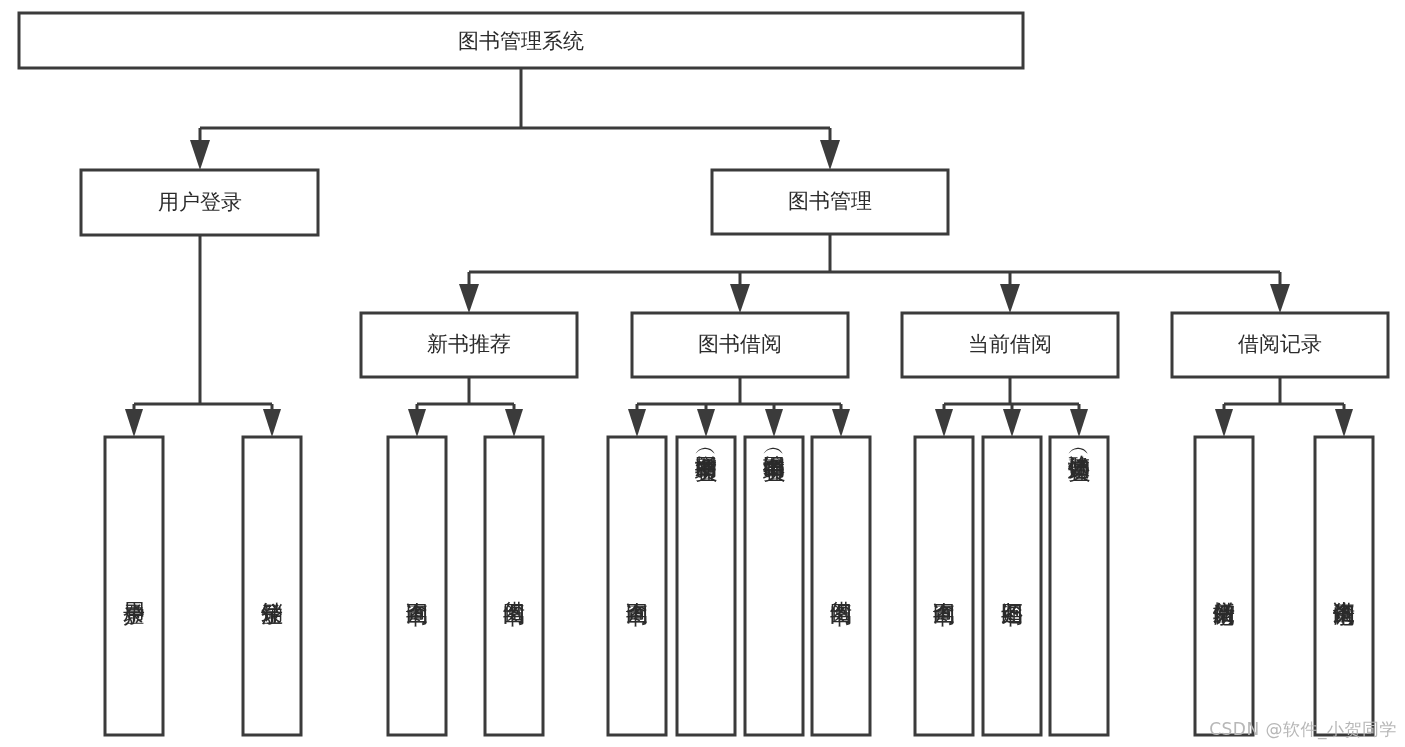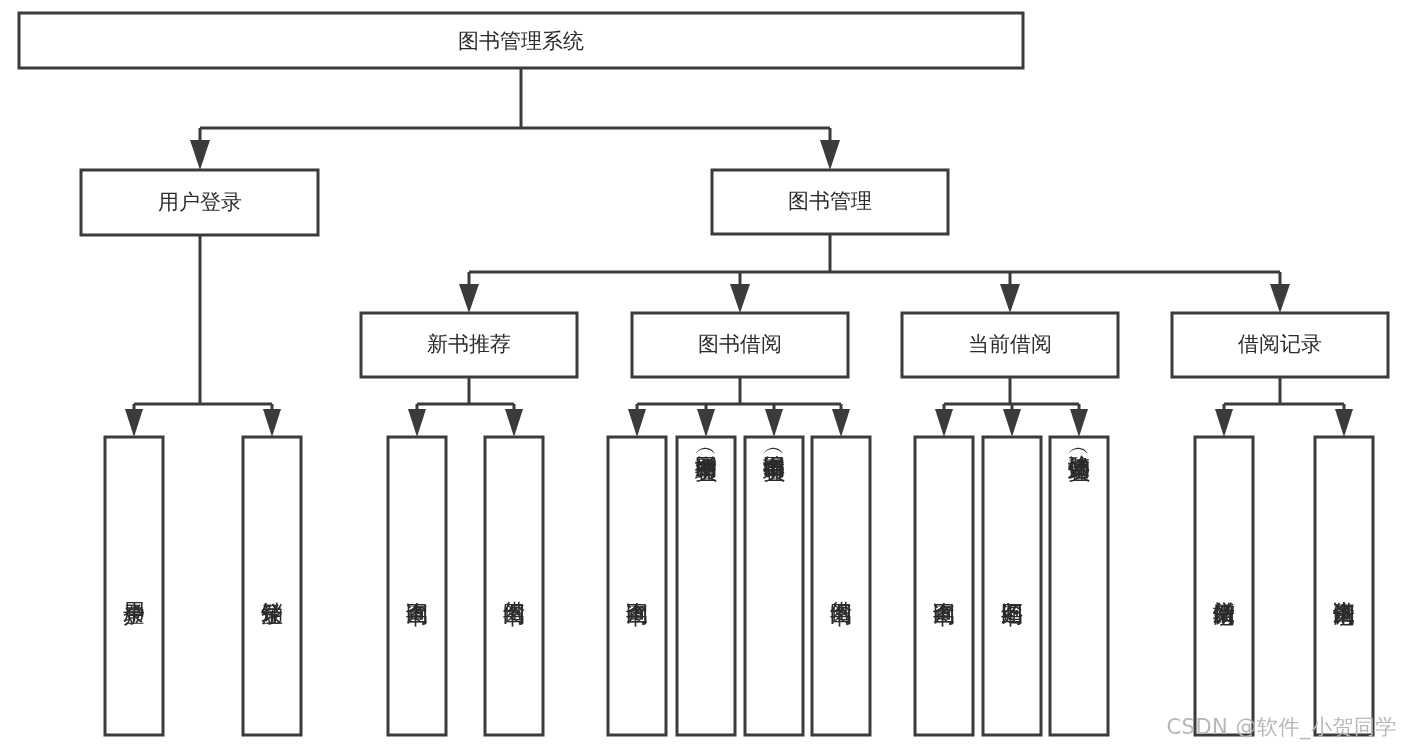--- a/index.html
+++ b/index.html
@@ -58,21 +58,21 @@
     color: #2b2b2b;
     letter-spacing: 1px;
     white-space: nowrap;
     text-align: center;
   }
   .watermark {
     position: absolute;
     right: 8px;
     bottom: 6px;
     font-family: "DejaVu Sans", "Liberation Sans", sans-serif;
-    font-size: 21px;
+    font-size: 17px;
     color: #b7b7b7;
     letter-spacing: 0.5px;
     white-space: nowrap;
   }
 </style>
 </head>
 <body>
 
 <svg id="diagram" viewBox="0 0 1405 747" xmlns="http://www.w3.org/2000/svg">
 

